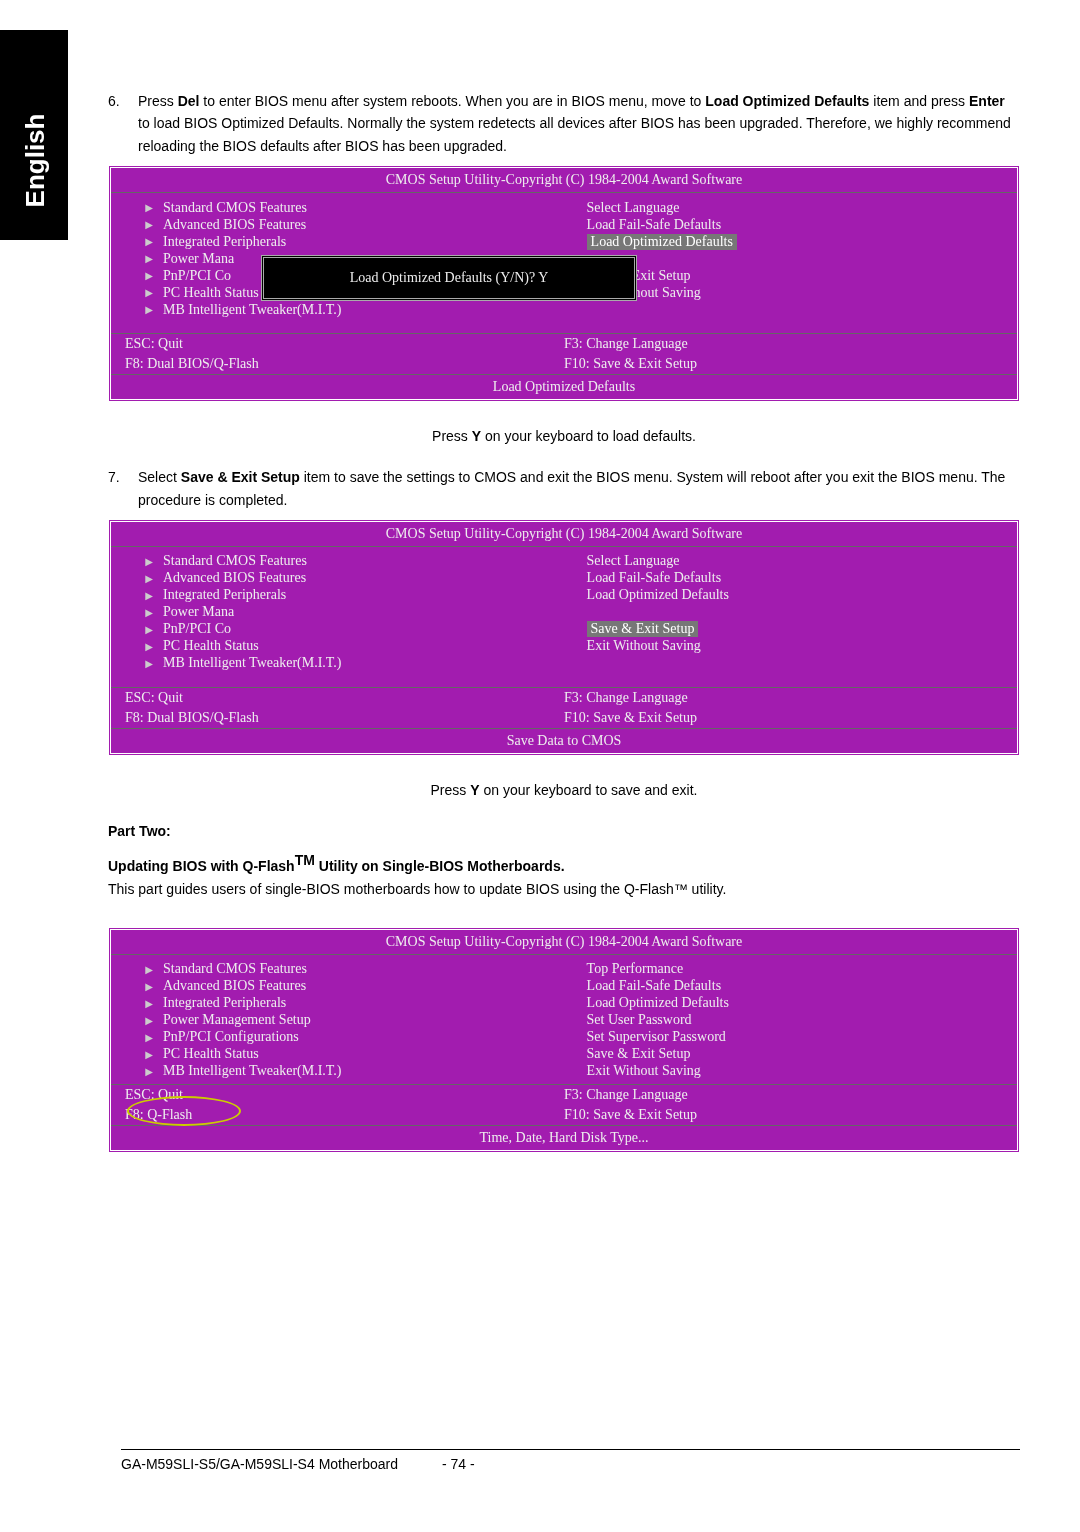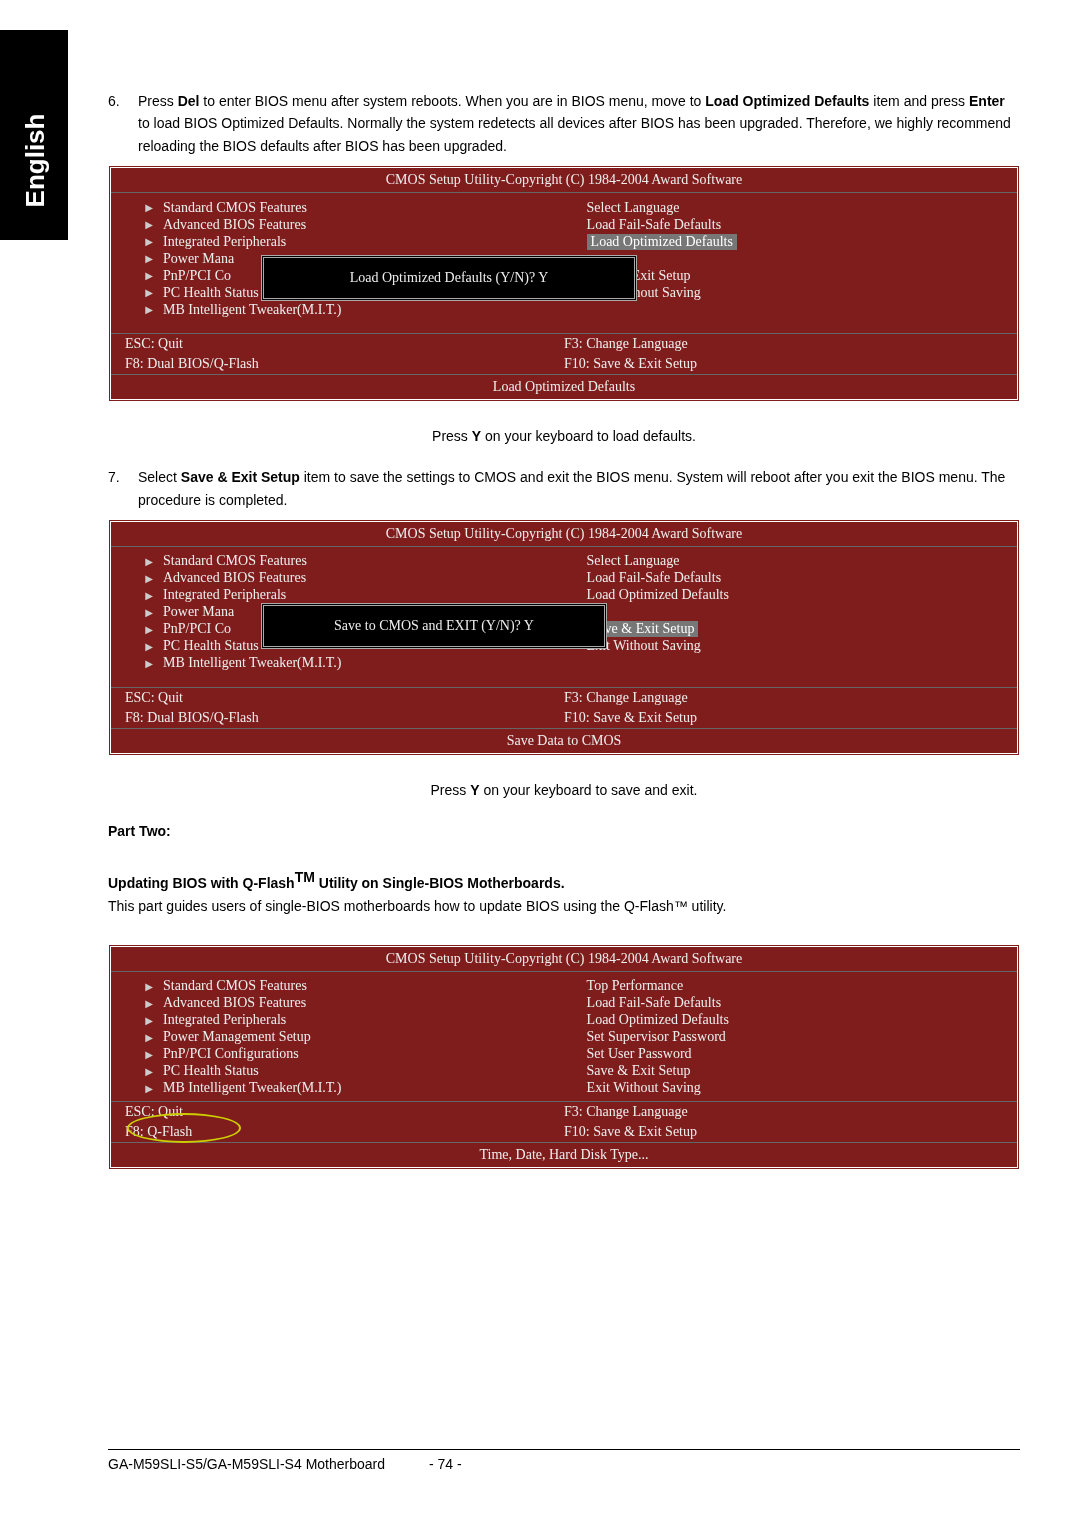--- a/index.html
+++ b/index.html
@@ -49,21 +49,21 @@
   }
   .step-num {
     flex: 0 0 30px;
   }
   .step-text {
     flex: 1;
   }
   .step-text b { font-weight: bold; }
   .bios-box {
     border: 3px double #fff;
-    background: #7f1d1d;
+    background: #a21caf;
     color: #eee;
     font-family: "Times New Roman", serif;
     font-size: 14px;
     margin: 0 0 6px 0;
     position: relative;
   }
   .bios-title {
     text-align: center;
     padding: 4px 0;
     border-bottom: 1px solid #666;
@@ -114,38 +114,38 @@
     padding: 12px 30px;
     left: 150px;
     white-space: nowrap;
   }
   .caption {
     text-align: center;
     margin: 26px 0 22px 0;
   }
   .section-head {
     font-weight: bold;
-    margin-top: 22px;
+    margin-top: 5px;
     line-height: 1.7;
   }
   .sup { font-size: 14px; vertical-align: super; }
   .ellipse-mark {
     position: absolute;
     border: 2px solid #cccc00;
     border-radius: 50%;
     width: 110px;
     height: 26px;
     left: 16px;
     bottom: 24px;
     pointer-events: none;
   }
   .footer {
     position: absolute;
     bottom: 60px;
-    left: 108px;
+    left: 121px;
     right: 60px;
     border-top: 1px solid #000;
     padding-top: 6px;
     font-size: 14px;
   }
   .pgnum { display: inline-block; margin-left: 40px; }
 </style>
 </head>
 <body>
 
@@ -283,21 +283,20 @@
               <span>Load Optimized Defaults</span>
             </div>
           <div class="bios-item">&nbsp;</div>
           <div class="bios-item">
               <span class="bios-sel">Save &amp; Exit Setup</span>
             </div>
           <div class="bios-item">
               <span>Exit Without Saving</span>
             </div>
         </div>
-        <div class="dialog" style="top:56px; width:280px; text-align:center;">Save to CMOS and EXIT (Y/N)? Y</div>
       </div>
       <div class="bios-hints">
         <div>ESC: Quit</div>
         <div>F3: Change Language</div>
       </div>
       <div class="bios-hints" style="border-top:none;">
         <div>F8: Dual BIOS/Q-Flash</div>
         <div>F10: Save &amp; Exit Setup</div>
       </div>
       <div class="bios-status">Save Data to CMOS</div>
@@ -350,24 +349,24 @@
           <div class="bios-item">
               <span>Top Performance</span>
             </div>
           <div class="bios-item">
               <span>Load Fail-Safe Defaults</span>
             </div>
           <div class="bios-item">
               <span>Load Optimized Defaults</span>
             </div>
           <div class="bios-item">
+              <span>Set User Password</span>
+            </div>
+          <div class="bios-item">
               <span>Set Supervisor Password</span>
-            </div>
-          <div class="bios-item">
-              <span>Set User Password</span>
             </div>
           <div class="bios-item">
               <span>Save &amp; Exit Setup</span>
             </div>
           <div class="bios-item">
               <span>Exit Without Saving</span>
             </div>
         </div>
       </div>
       <div class="bios-hints">

